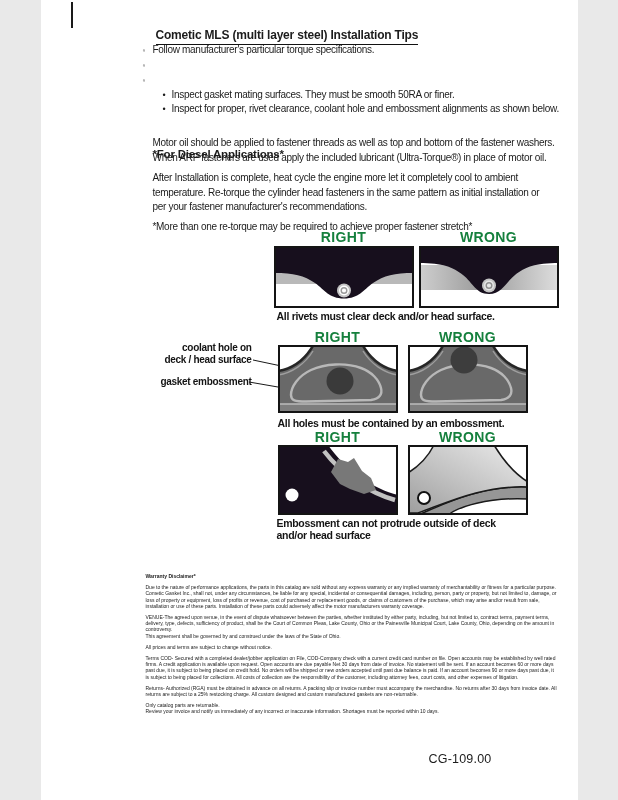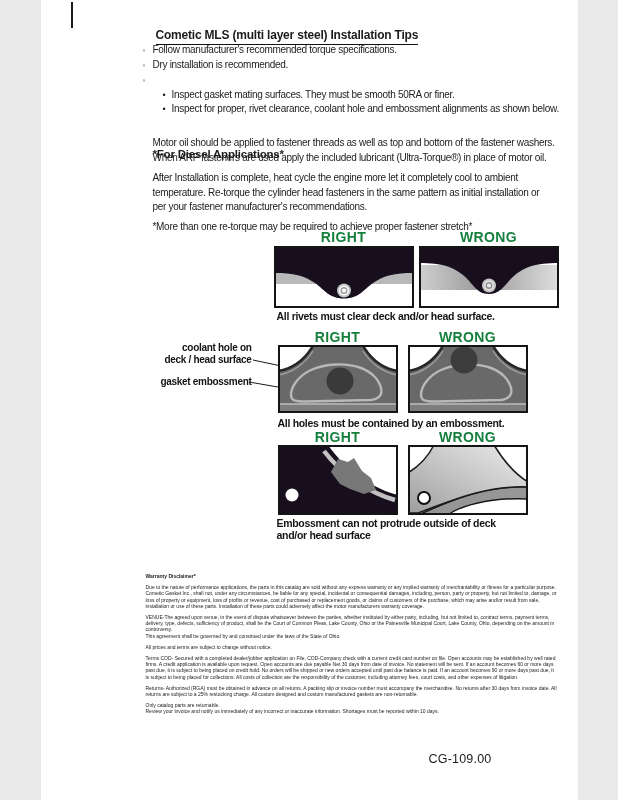--- a/index.html
+++ b/index.html
@@ -38,25 +38,24 @@
 
   <div class="abs cropmark" style="left:30px;top:2px;"></div>
 
   <div class="abs" style="left:115px;top:25px;">
     <span class="title">Cometic MLS (multi layer steel) Installation Tips</span>
   </div>
 
   <div class="abs body-text" style="left:102px;top:43px;width:440px;">
     <div class="bullet-row">
       <span class="bullet-marker">◦</span>
-      <span>Follow manufacturer's recommended torque specifications.</span>
+      <span>Follow manufacturer's particular torque specifications.</span>
     </div>
     <div class="bullet-row">
       <span class="bullet-marker">◦</span>
-      <span>Dry installation is recommended.</span>
     </div>
     <div class="bullet-row">
       <span class="bullet-marker">◦</span>
     </div>
     <div class="bullet-row sub-row">
       <span class="sub-marker">•</span>
       <span>Inspect gasket mating surfaces.  They must be smooth 50RA or finer.</span>
     </div>
     <div class="bullet-row sub-row">
       <span class="sub-marker">•</span>

